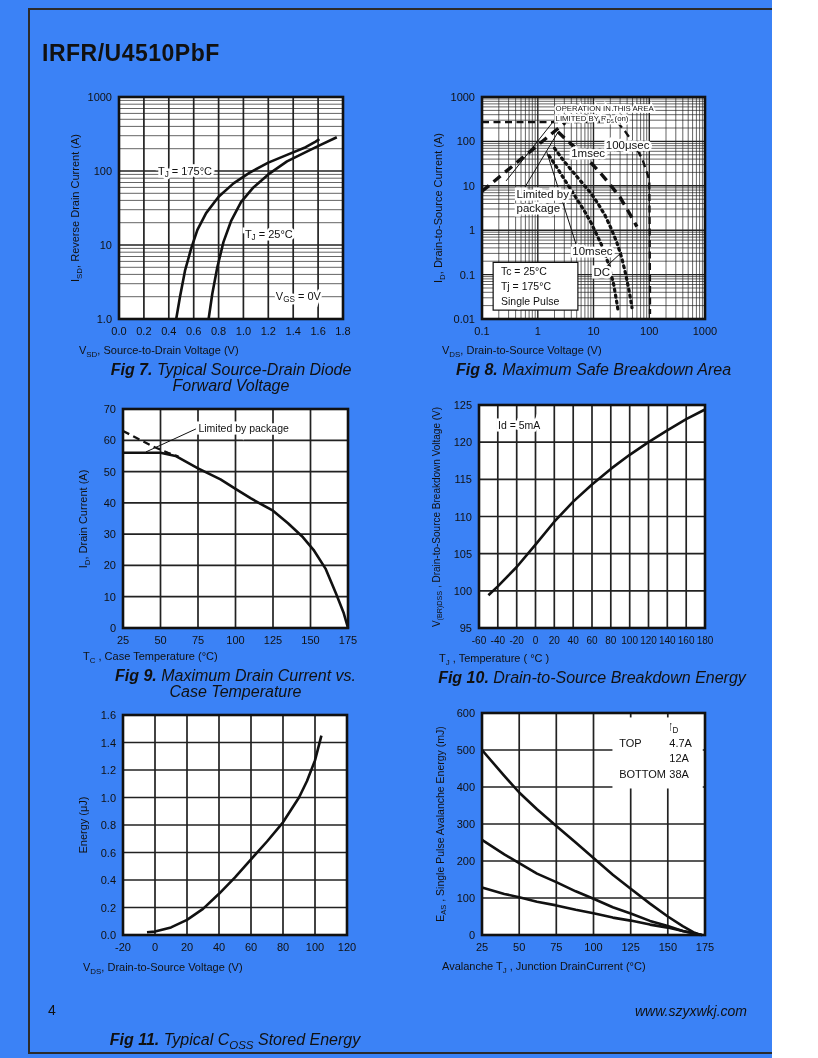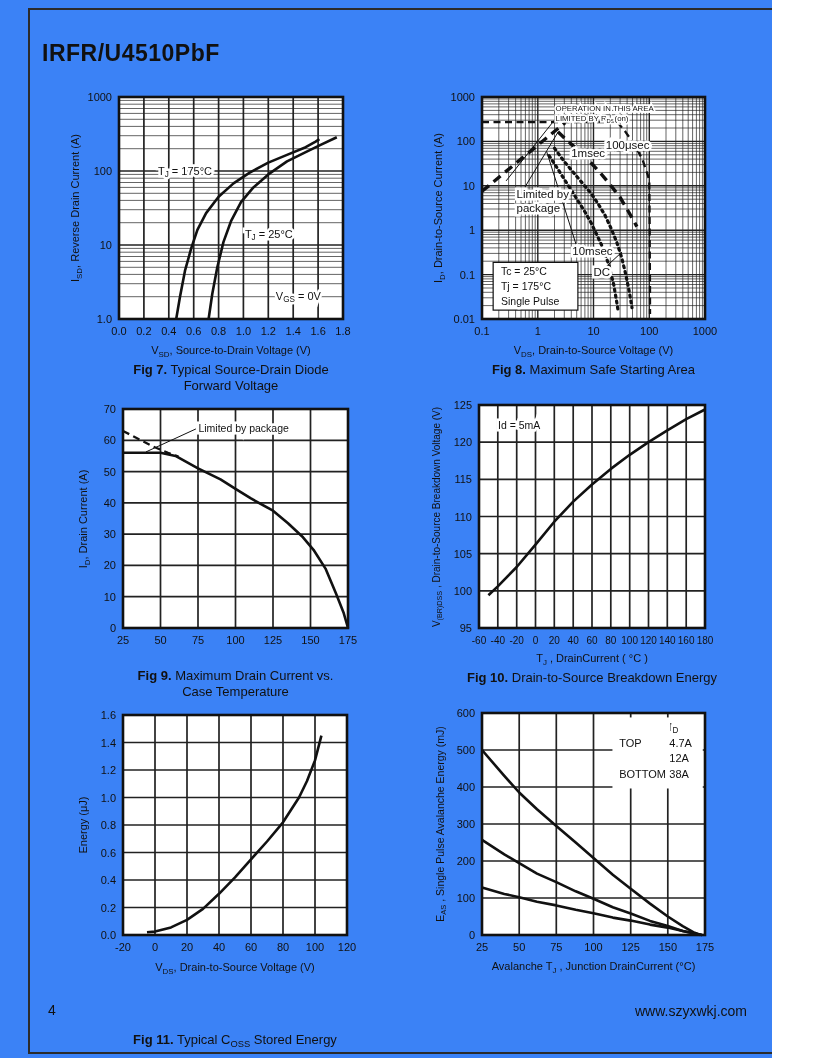--- a/index.html
+++ b/index.html
@@ -3,26 +3,26 @@
 <meta charset="utf-8">
 <style>
   html,body{margin:0;padding:0;background:#fff;}
   body{font-family:"Liberation Sans",sans-serif;color:#111;width:818px;height:1058px;position:relative;}
   .page{position:absolute;left:0;top:0;width:772px;height:1058px;background:#3b82f6;overflow:hidden;}
   .frame{position:absolute;left:28px;top:8px;width:775px;height:1042px;border:2px solid #2b2b2b;}
   .doc-title{position:absolute;left:42px;top:40px;font-size:23px;font-weight:700;letter-spacing:0.5px;margin:0;}
   .fig{position:absolute;}
   .plot{position:absolute;left:0;top:0;overflow:visible;}
   .ylabel{position:absolute;transform-origin:0 0;transform:rotate(-90deg);text-align:center;font-size:11px;height:16px;line-height:16px;white-space:nowrap;}
-  .xlabel{position:absolute;text-align:center;font-size:11px;white-space:nowrap;}
-  .caption{position:absolute;text-align:center;font-size:13px;line-height:16px;}
+  .xlabel{position:absolute;font-size:11px;white-space:nowrap;}
+  .caption{position:absolute;text-align:center;font-size:16px;line-height:16px;font-style:italic;}
   .sub{font-size:72%;vertical-align:-0.32em;}
   .b{font-weight:700;}
   .footer-page{position:absolute;left:48px;top:1002px;font-size:14px;}
-  .footer-site{position:absolute;right:25px;top:1003px;font-size:14px;}
+  .footer-site{position:absolute;right:25px;top:1003px;font-size:14px;font-style:italic;}
 </style>
 </head>
 <body>
 
 <div class="page">
   <div class="frame"></div>
   <h1 class="doc-title">IRFR/U4510PbF</h1>
 
   <div class="fig" style="left:119px;top:97px;width:224px;height:222px;">
     <svg class="plot" width="224" height="222">
@@ -199,21 +199,21 @@
         <text x="34.565" y="111.07" font-size="11.5" text-anchor="start" fill="#111" dominant-baseline="central" font-family="&quot;Liberation Sans&quot;,sans-serif" stroke="#fff" stroke-width="5" paint-order="stroke"><tspan>package</tspan></text>
         <text x="90.31500000000001" y="154.29" font-size="11.5" text-anchor="start" fill="#111" dominant-baseline="central" font-family="&quot;Liberation Sans&quot;,sans-serif" stroke="#fff" stroke-width="5" paint-order="stroke"><tspan>10msec</tspan></text>
         <text x="111.5" y="175.38" font-size="11.5" text-anchor="start" fill="#111" dominant-baseline="central" font-family="&quot;Liberation Sans&quot;,sans-serif" stroke="#fff" stroke-width="5" paint-order="stroke"><tspan>DC</tspan></text>
         <rect x="11.15" y="165.39" width="84.74" height="47.73" fill="#fff" stroke="#111" stroke-width="1.2"></rect>
         <text x="18.955000000000002" y="174.27" font-size="10.5" text-anchor="start" fill="#111" dominant-baseline="central" font-family="&quot;Liberation Sans&quot;,sans-serif" stroke="#fff" stroke-width="5" paint-order="stroke"><tspan>Tc = 25°C</tspan></text>
         <text x="18.955000000000002" y="189.27" font-size="10.5" text-anchor="start" fill="#111" dominant-baseline="central" font-family="&quot;Liberation Sans&quot;,sans-serif" stroke="#fff" stroke-width="5" paint-order="stroke"><tspan>Tj = 175°C</tspan></text>
         <text x="18.955000000000002" y="204.27" font-size="10.5" text-anchor="start" fill="#111" dominant-baseline="central" font-family="&quot;Liberation Sans&quot;,sans-serif" stroke="#fff" stroke-width="5" paint-order="stroke"><tspan>Single Pulse</tspan></text>
       </svg>
     <div class="ylabel" style="left:-52px;top:231px;width:240px;"><span>I</span><span class="sub">D</span><span>, Drain-to-Source Current (A)</span></div>
     <div class="xlabel" style="left:-40px;top:247px;width:303px;"><span>V</span><span class="sub">DS</span><span>, Drain-to-Source Voltage (V)</span></div>
-    <div class="caption" style="left:-60px;top:265px;width:343px;"><span class="b">Fig 8.</span><span> Maximum Safe Starting Area</span></div>
+    <div class="caption" style="left:-60px;top:265px;width:343px;"><span class="b">Fig 8.</span><span> Maximum Safe Breakdown Area</span></div>
   </div>
 
   <div class="fig" style="left:123px;top:409px;width:225px;height:219px;">
     <svg class="plot" width="225" height="219">
         <rect x="0" y="0" width="225" height="219" fill="#fff"></rect>
         <line x1="37.5" x2="37.5" y1="0" y2="219" stroke="#222" stroke-width="1.7"></line>
         <line x1="75.0" x2="75.0" y1="0" y2="219" stroke="#222" stroke-width="1.7"></line>
         <line x1="112.5" x2="112.5" y1="0" y2="219" stroke="#222" stroke-width="1.7"></line>
         <line x1="150.0" x2="150.0" y1="0" y2="219" stroke="#222" stroke-width="1.7"></line>
         <line x1="187.5" x2="187.5" y1="0" y2="219" stroke="#222" stroke-width="1.7"></line>
@@ -238,20 +238,21 @@
         <text x="-7" y="156.42857142857144" font-size="11" text-anchor="end" fill="#111" dominant-baseline="central" font-family="&quot;Liberation Sans&quot;,sans-serif"><tspan>20</tspan></text>
         <text x="-7" y="125.14285714285715" font-size="11" text-anchor="end" fill="#111" dominant-baseline="central" font-family="&quot;Liberation Sans&quot;,sans-serif"><tspan>30</tspan></text>
         <text x="-7" y="93.85714285714286" font-size="11" text-anchor="end" fill="#111" dominant-baseline="central" font-family="&quot;Liberation Sans&quot;,sans-serif"><tspan>40</tspan></text>
         <text x="-7" y="62.571428571428555" font-size="11" text-anchor="end" fill="#111" dominant-baseline="central" font-family="&quot;Liberation Sans&quot;,sans-serif"><tspan>50</tspan></text>
         <text x="-7" y="31.285714285714306" font-size="11" text-anchor="end" fill="#111" dominant-baseline="central" font-family="&quot;Liberation Sans&quot;,sans-serif"><tspan>60</tspan></text>
         <text x="-7" y="0" font-size="11" text-anchor="end" fill="#111" dominant-baseline="central" font-family="&quot;Liberation Sans&quot;,sans-serif"><tspan>70</tspan></text>
         <line x1="72.9" y1="19.929" x2="22.95" y2="42.924" stroke="#111" stroke-width="1"></line>
         <text x="75.375" y="19.052999999999997" font-size="10.5" text-anchor="start" fill="#111" dominant-baseline="central" font-family="&quot;Liberation Sans&quot;,sans-serif" stroke="#fff" stroke-width="5" paint-order="stroke"><tspan>Limited by package</tspan></text>
       </svg>
     <div class="ylabel" style="left:-48px;top:215px;width:210px;"><span>I</span><span class="sub">D</span><span>, Drain Current (A)</span></div>
+    <div class="xlabel" style="left:-40px;top:241px;width:305px;"><span>T</span><span class="sub">C</span><span> , Case Temperature (°C)</span></div>
     <div class="caption" style="left:-60px;top:259px;width:345px;"><span class="b">Fig 9.</span><span> Maximum Drain Current vs.</span><br><span>Case Temperature</span></div>
   </div>
 
   <div class="fig" style="left:479px;top:405px;width:226px;height:223px;">
     <svg class="plot" width="226" height="223">
         <rect x="0" y="0" width="226" height="223" fill="#fff"></rect>
         <line x1="18.8" x2="18.8" y1="0" y2="223" stroke="#222" stroke-width="1.7"></line>
         <line x1="37.7" x2="37.7" y1="0" y2="223" stroke="#222" stroke-width="1.7"></line>
         <line x1="56.5" x2="56.5" y1="0" y2="223" stroke="#222" stroke-width="1.7"></line>
         <line x1="75.3" x2="75.3" y1="0" y2="223" stroke="#222" stroke-width="1.7"></line>
@@ -285,21 +286,21 @@
         <text x="-7" y="223" font-size="11" text-anchor="end" fill="#111" dominant-baseline="central" font-family="&quot;Liberation Sans&quot;,sans-serif"><tspan>95</tspan></text>
         <text x="-7" y="185.83333333333334" font-size="11" text-anchor="end" fill="#111" dominant-baseline="central" font-family="&quot;Liberation Sans&quot;,sans-serif"><tspan>100</tspan></text>
         <text x="-7" y="148.66666666666669" font-size="11" text-anchor="end" fill="#111" dominant-baseline="central" font-family="&quot;Liberation Sans&quot;,sans-serif"><tspan>105</tspan></text>
         <text x="-7" y="111.5" font-size="11" text-anchor="end" fill="#111" dominant-baseline="central" font-family="&quot;Liberation Sans&quot;,sans-serif"><tspan>110</tspan></text>
         <text x="-7" y="74.33333333333334" font-size="11" text-anchor="end" fill="#111" dominant-baseline="central" font-family="&quot;Liberation Sans&quot;,sans-serif"><tspan>115</tspan></text>
         <text x="-7" y="37.16666666666666" font-size="11" text-anchor="end" fill="#111" dominant-baseline="central" font-family="&quot;Liberation Sans&quot;,sans-serif"><tspan>120</tspan></text>
         <text x="-7" y="0" font-size="11" text-anchor="end" fill="#111" dominant-baseline="central" font-family="&quot;Liberation Sans&quot;,sans-serif"><tspan>125</tspan></text>
         <text x="18.984" y="20.07" font-size="10.5" text-anchor="start" fill="#111" dominant-baseline="central" font-family="&quot;Liberation Sans&quot;,sans-serif" stroke="#fff" stroke-width="5" paint-order="stroke"><tspan>Id = 5mA</tspan></text>
       </svg>
     <div class="ylabel" style="left:-50px;top:262px;width:300px;font-size:10px;"><span>V</span><span class="sub">(BR)DSS</span><span> , Drain-to-Source Breakdown Voltage (V)</span></div>
-    <div class="xlabel" style="left:-40px;top:247px;width:306px;"><span>T</span><span class="sub">J</span><span> , DrainCurrent ( °C )</span></div>
+    <div class="xlabel" style="left:-40px;top:247px;width:306px;"><span>T</span><span class="sub">J</span><span> , Temperature ( °C )</span></div>
     <div class="caption" style="left:-50px;top:265px;width:326px;"><span class="b">Fig 10.</span><span> Drain-to-Source Breakdown Energy</span></div>
   </div>
 
   <div class="fig" style="left:123px;top:715px;width:224px;height:220px;">
     <svg class="plot" width="224" height="220">
         <rect x="0" y="0" width="224" height="220" fill="#fff"></rect>
         <line x1="32.0" x2="32.0" y1="0" y2="220" stroke="#222" stroke-width="1.7"></line>
         <line x1="64.0" x2="64.0" y1="0" y2="220" stroke="#222" stroke-width="1.7"></line>
         <line x1="96.0" x2="96.0" y1="0" y2="220" stroke="#222" stroke-width="1.7"></line>
         <line x1="128.0" x2="128.0" y1="0" y2="220" stroke="#222" stroke-width="1.7"></line>

